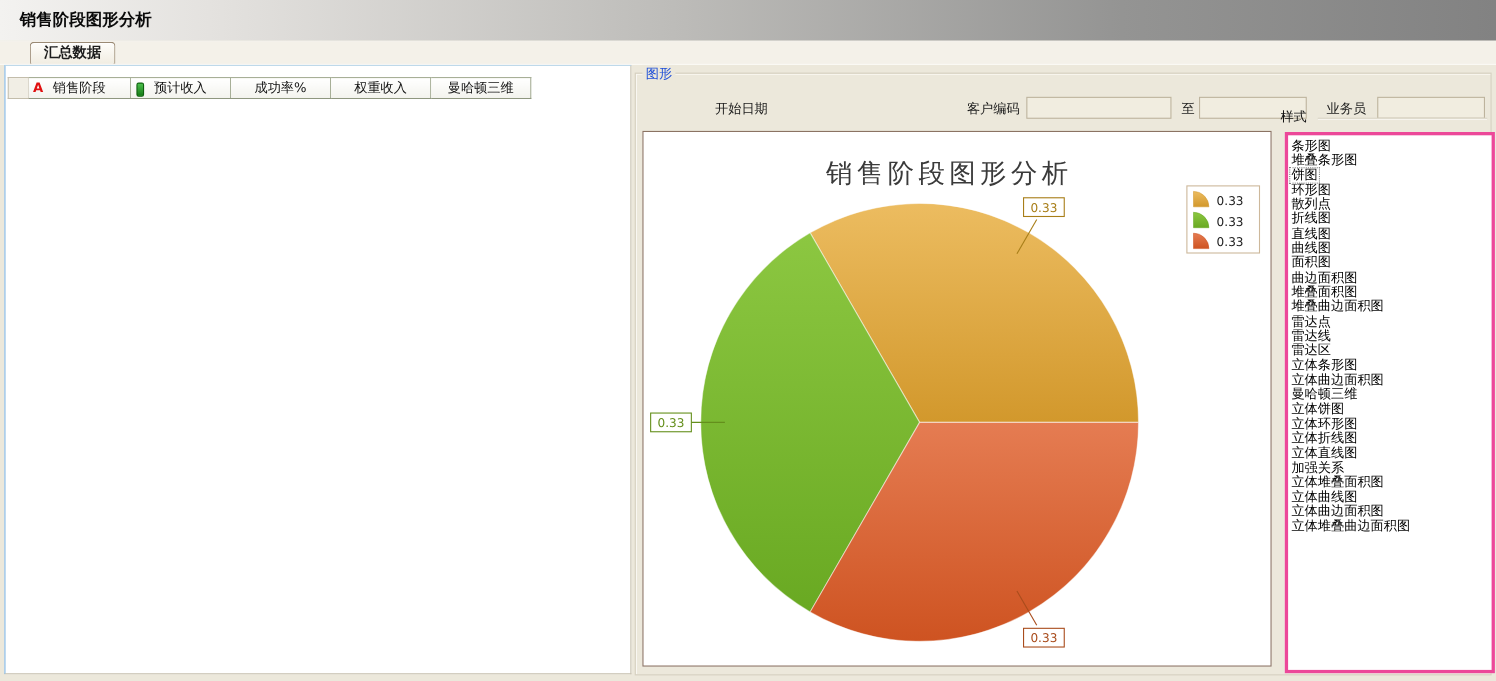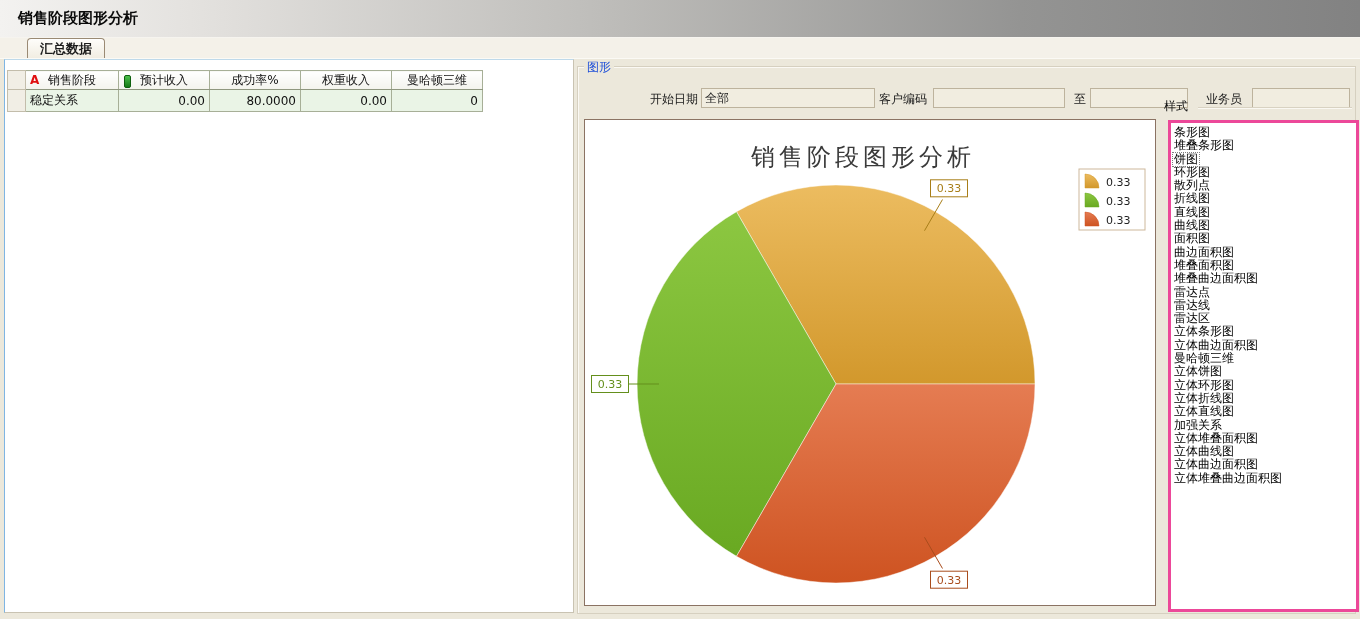--- a/index.html
+++ b/index.html
@@ -102,37 +102,28 @@
         <span>销售阶段</span>
       </th>
       <th>
         <span class="marker-bar"></span>
         <span>预计收入</span>
       </th>
       <th><span>成功率%</span></th>
       <th><span>权重收入</span></th>
       <th><span>曼哈顿三维</span></th>
     </tr>
-    <tr class="r1">
-      <td class="sel"></td>
-      <td class="txt cell-stage">稳定关系</td>
-      <td class="num">0.00</td>
-      <td class="num">80.0000</td>
-      <td class="num">0.00</td>
-      <td class="num">0</td>
-    </tr>
   </tbody>
     </table>
 </div>
 
 <div class="right-panel">
   <span class="group-caption">图形</span>
 
   <span class="flabel lbl-start">开始日期</span>
-  <input class="finput in-start" type="text" value="全部" style="">
 
   <span class="flabel lbl-cust">客户编码</span>
   <input class="finput in-cust" type="text" value="" style="">
 
   <span class="flabel lbl-to">至</span>
   <input class="finput in-to" type="text" value="" style="">
 
   <span class="flabel lbl-sales">业务员</span>
   <input class="finput in-sales" type="text" value="" style="">
 

